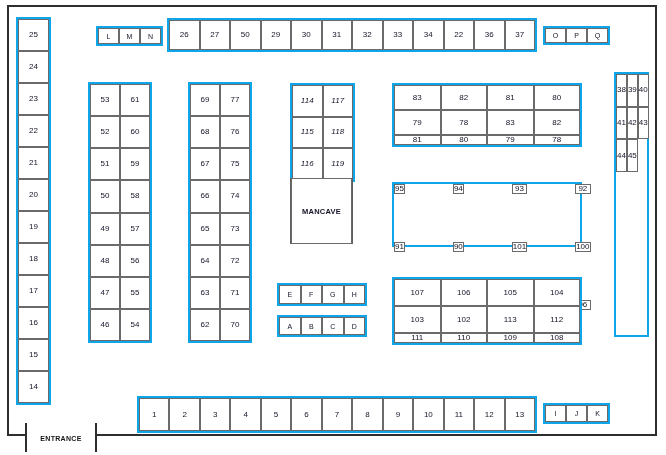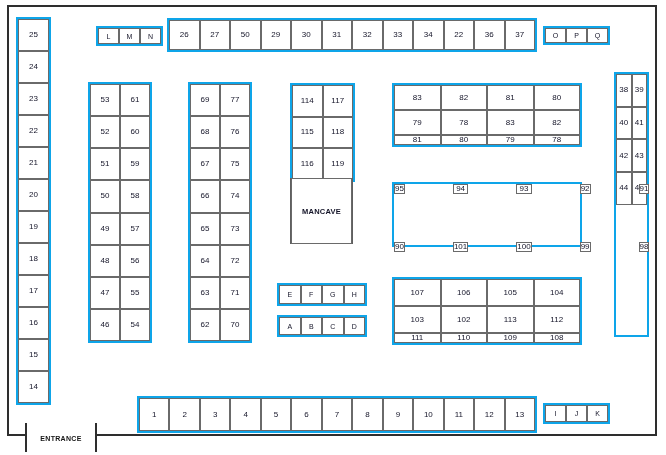--- a/index.html
+++ b/index.html
@@ -83,21 +83,21 @@
       <div class="cell">36</div>
       <div class="cell">37</div>
     </div>
 
   <div class="grid small" style="left:543px;top:26px;width:63px;height:15px;grid-template-columns:repeat(3,1fr);">
       <div class="cell">O</div>
       <div class="cell">P</div>
       <div class="cell">Q</div>
     </div>
 
-  <div class="grid" style="left:614px;top:72px;width:31px;height:261px;grid-template-columns:1fr 1fr;grid-template-rows:repeat(8,1fr);">
+  <div class="grid" style="left:614px;top:72px;width:31px;height:261px;grid-template-columns:1fr 1fr 1fr;grid-template-rows:repeat(8,1fr);">
       <div class="cell">38</div>
       <div class="cell">39</div>
       <div class="cell">40</div>
       <div class="cell">41</div>
       <div class="cell">42</div>
       <div class="cell">43</div>
       <div class="cell">44</div>
       <div class="cell">45</div>
     </div>
 
@@ -132,21 +132,21 @@
       <div class="cell">65</div>
       <div class="cell">73</div>
       <div class="cell">64</div>
       <div class="cell">72</div>
       <div class="cell">63</div>
       <div class="cell">71</div>
       <div class="cell">62</div>
       <div class="cell">70</div>
     </div>
 
-  <div class="grid" style="left:290px;top:83px;width:61px;height:95px;grid-template-columns:repeat(2,1fr);grid-template-rows:repeat(3,1fr);">
+  <div class="grid" style="left:290px;top:83px;width:61px;height:95px;grid-template-columns:repeat(2,1fr);grid-template-rows:repeat(3,1fr);font-style:italic;">
       <div class="cell">114</div>
       <div class="cell">117</div>
       <div class="cell">115</div>
       <div class="cell">118</div>
       <div class="cell">116</div>
       <div class="cell">119</div>
     </div>
 
   <div class="bigbox" style="left:290px;top:178px;width:61px;height:64px;">
     <div class="inner">MANCAVE</div>
@@ -160,21 +160,21 @@
       <div class="cell">79</div>
       <div class="cell">78</div>
       <div class="cell">83</div>
       <div class="cell">82</div>
       <div class="cell">81</div>
       <div class="cell">80</div>
       <div class="cell">79</div>
       <div class="cell">78</div>
     </div>
 
-  <div class="grid" style="left:392px;top:182px;width:186px;height:61px;grid-template-columns:repeat(5,1fr);grid-template-rows:repeat(2,1fr);gap:48px;">
+  <div class="grid" style="left:392px;top:182px;width:186px;height:61px;grid-template-columns:repeat(4,1fr);grid-template-rows:repeat(2,1fr);gap:48px;">
       <div class="cell">95</div>
       <div class="cell">94</div>
       <div class="cell">93</div>
       <div class="cell">92</div>
       <div class="cell">91</div>
       <div class="cell">90</div>
       <div class="cell">101</div>
       <div class="cell">100</div>
       <div class="cell">99</div>
       <div class="cell">98</div>

